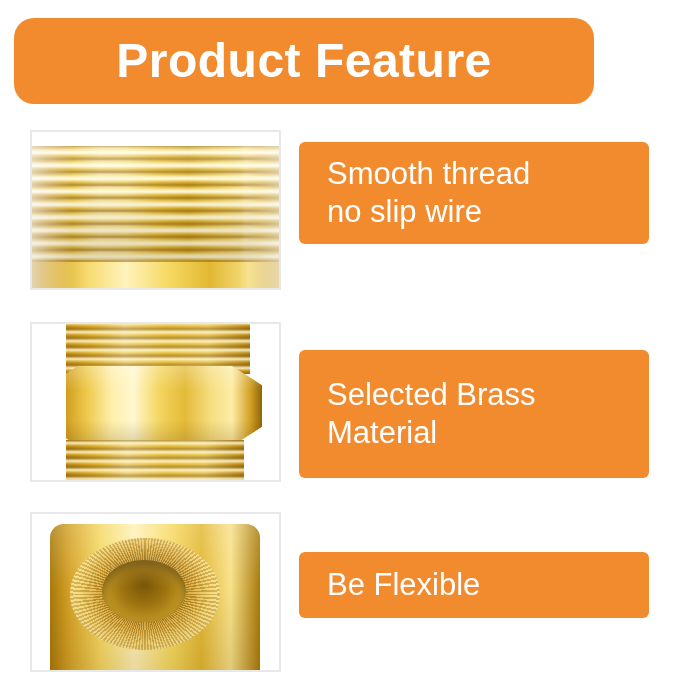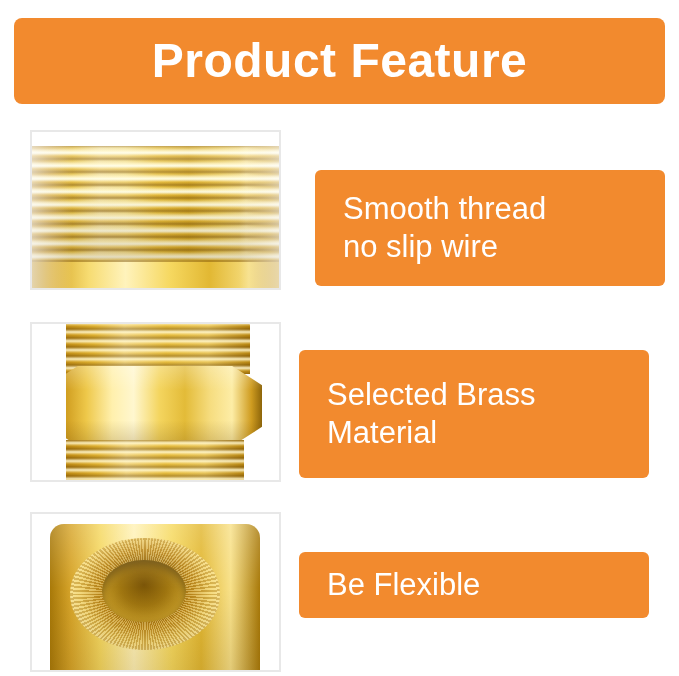--- a/index.html
+++ b/index.html
@@ -13,24 +13,24 @@
     font-family: "Liberation Sans", sans-serif;
     overflow: hidden;
     position: relative;
   }
 
   
   .header-banner {
     position: absolute;
     left: 14px;
     top: 18px;
-    width: 651px;
+    width: 580px;
     height: 86px;
     background: #f28a2e;
-    border-radius: 8px;
+    border-radius: 20px;
     display: flex;
     align-items: center;
     justify-content: center;
   }
   .header-title {
     color: #ffffff;
     font-size: 48px;
     font-weight: bold;
     letter-spacing: 0.5px;
     line-height: 1;
@@ -221,21 +221,21 @@
     padding-left: 28px;
     box-sizing: border-box;
   }
   .label-text {
     color: #ffffff;
     font-size: 31px;
     line-height: 1.22;
     font-weight: normal;
     white-space: pre-line;
   }
-  .lb-1 { left: 299px; top: 40px; width: 350px; height: 116px; margin-left: 16px; }
+  .lb-1 { left: 299px; top: 12px; width: 350px; height: 102px; }
   .lb-2 { left: 299px; top: 28px; width: 350px; height: 128px; }
   .lb-3 { left: 299px; top: 40px; width: 350px; height: 66px; }
 </style>
 </head>
 <body>
 
 <div class="header-banner">
   <div class="header-title">Product Feature</div>
 </div>
 

